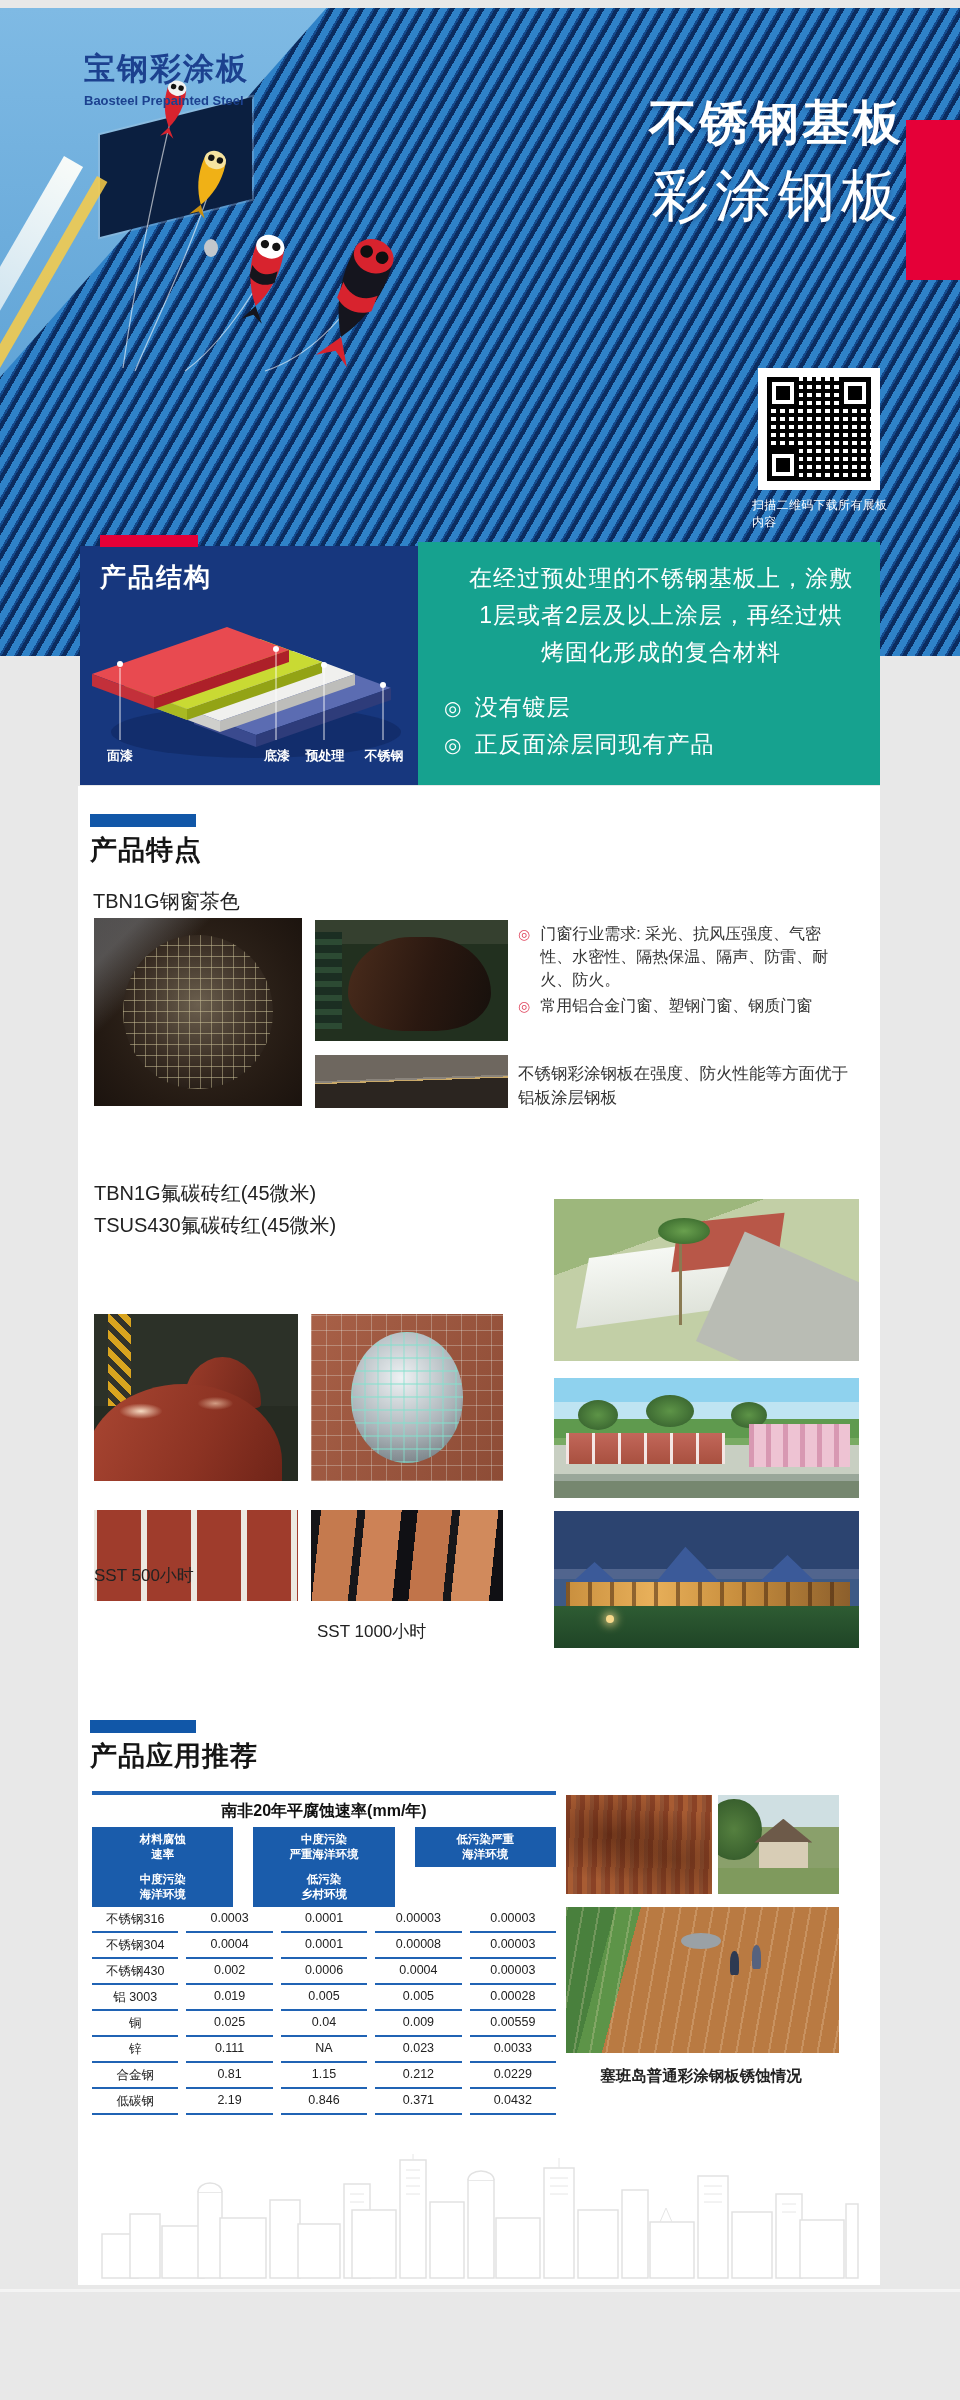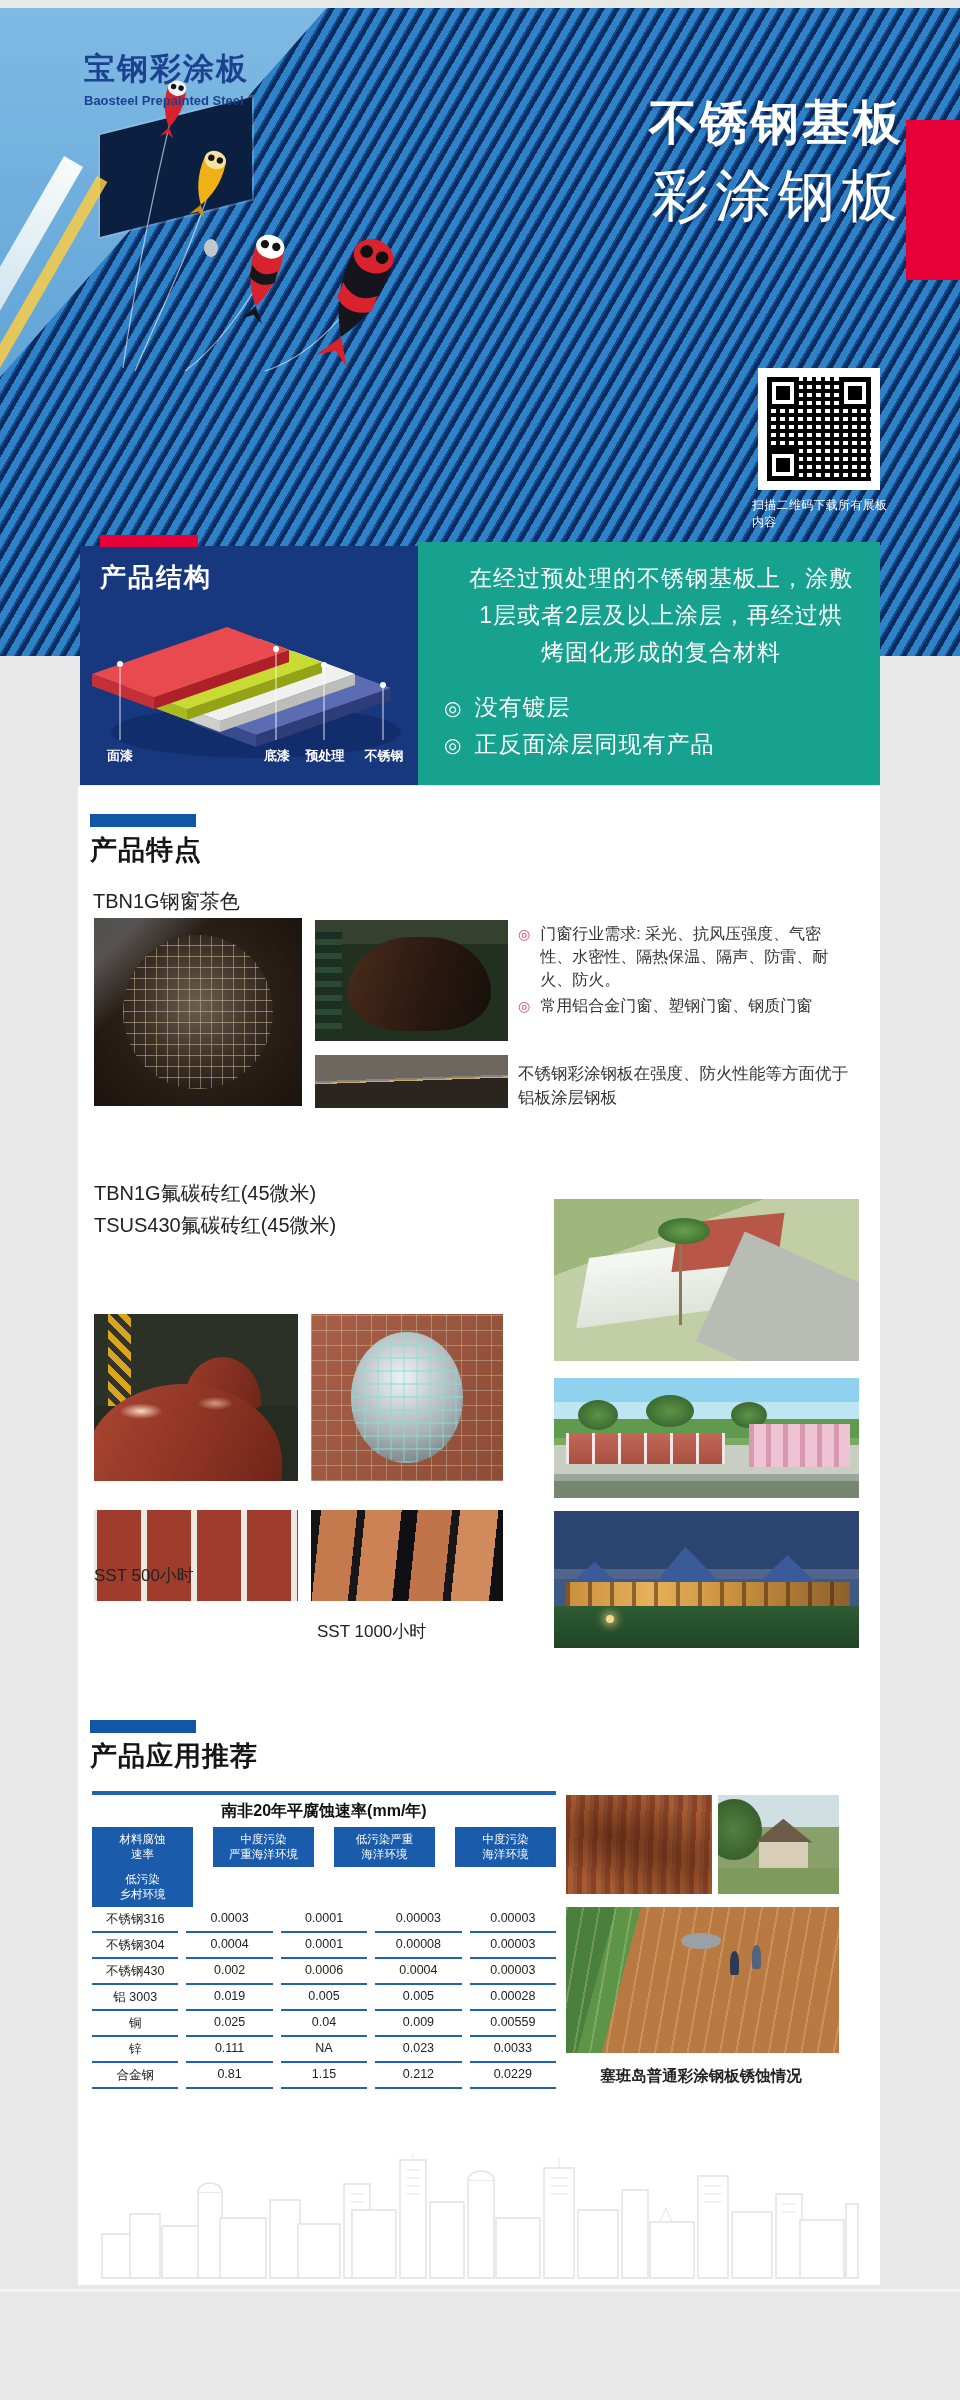--- a/index.html
+++ b/index.html
@@ -158,21 +158,21 @@
     background:repeating-linear-gradient(100deg,rgba(255,230,200,.22) 0 2px,transparent 2px 16px),
     linear-gradient(105deg,#49803d 0 16%,#5d9448 16% 24%,#b97a42 24% 100%),
     linear-gradient(180deg,#55863f 0 28%,#b97a42 28% 78%,#4c7a38 78% 100%);}
   #ph-walk .fig{position:absolute;width:9px;height:24px;border-radius:45% 45% 20% 20%;background:#2e3a52;}
   #ph-walk .fg1{left:60%;top:30%;}#ph-walk .fg2{left:68%;top:26%;background:#55627e;}
   #ph-walk .rock{position:absolute;left:42%;top:18%;width:40px;height:16px;border-radius:50%;background:#9aa1a6;}
 
   
   .ctable{position:absolute;left:92px;top:1783px;width:464px;border-top:4px solid #2063b4;}
   .ctitle{text-align:center;font-size:16px;font-weight:bold;color:#111;padding:6px 0 5px;}
-  .chead{display:grid;grid-template-columns:repeat(4,1fr);column-gap:20px;}
+  .chead{display:grid;grid-template-columns:repeat(3,1fr);column-gap:20px;font-weight:bold;}
   .cth{background:#1a5cab;color:#fff;font-size:11.5px;line-height:1.3;height:40px;
     display:flex;flex-direction:column;align-items:center;justify-content:center;text-align:center;}
   .ctr{display:grid;grid-template-columns:repeat(5,1fr);column-gap:4px;gap:8px;}
   .ctd{border-bottom:2px solid #2063b4;text-align:center;font-size:12.5px;color:#222;padding:4px 0 3px;}
   .capL{position:absolute;left:92px;top:2064px;width:464px;text-align:center;
     font-size:16.5px;font-weight:bold;color:#222;}
   .capR{position:absolute;left:556px;top:2058px;width:290px;text-align:center;
     font-size:15.5px;font-weight:bold;color:#222;}
 
   .skyline{position:absolute;left:100px;top:2146px;width:760px;height:126px;}
@@ -434,20 +434,27 @@
           <div class="ctd">0.023</div>
           <div class="ctd">0.0033</div>
         </div>
         <div class="ctr">
           <div class="ctd">合金钢</div>
           <div class="ctd">0.81</div>
           <div class="ctd">1.15</div>
           <div class="ctd">0.212</div>
           <div class="ctd">0.0229</div>
         </div>
+        <div class="ctr">
+          <div class="ctd">低碳钢</div>
+          <div class="ctd">2.19</div>
+          <div class="ctd">0.846</div>
+          <div class="ctd">0.371</div>
+          <div class="ctd">0.0432</div>
+        </div>
       </div>
   </div>
 
   <div class="ph" id="ph-rusty"></div>
   <div class="ph" id="ph-house">
     <div class="treeL"></div>
       <div class="hroof"></div>
       <div class="hbody"></div>
     </div>
   <div class="ph" id="ph-walk">

